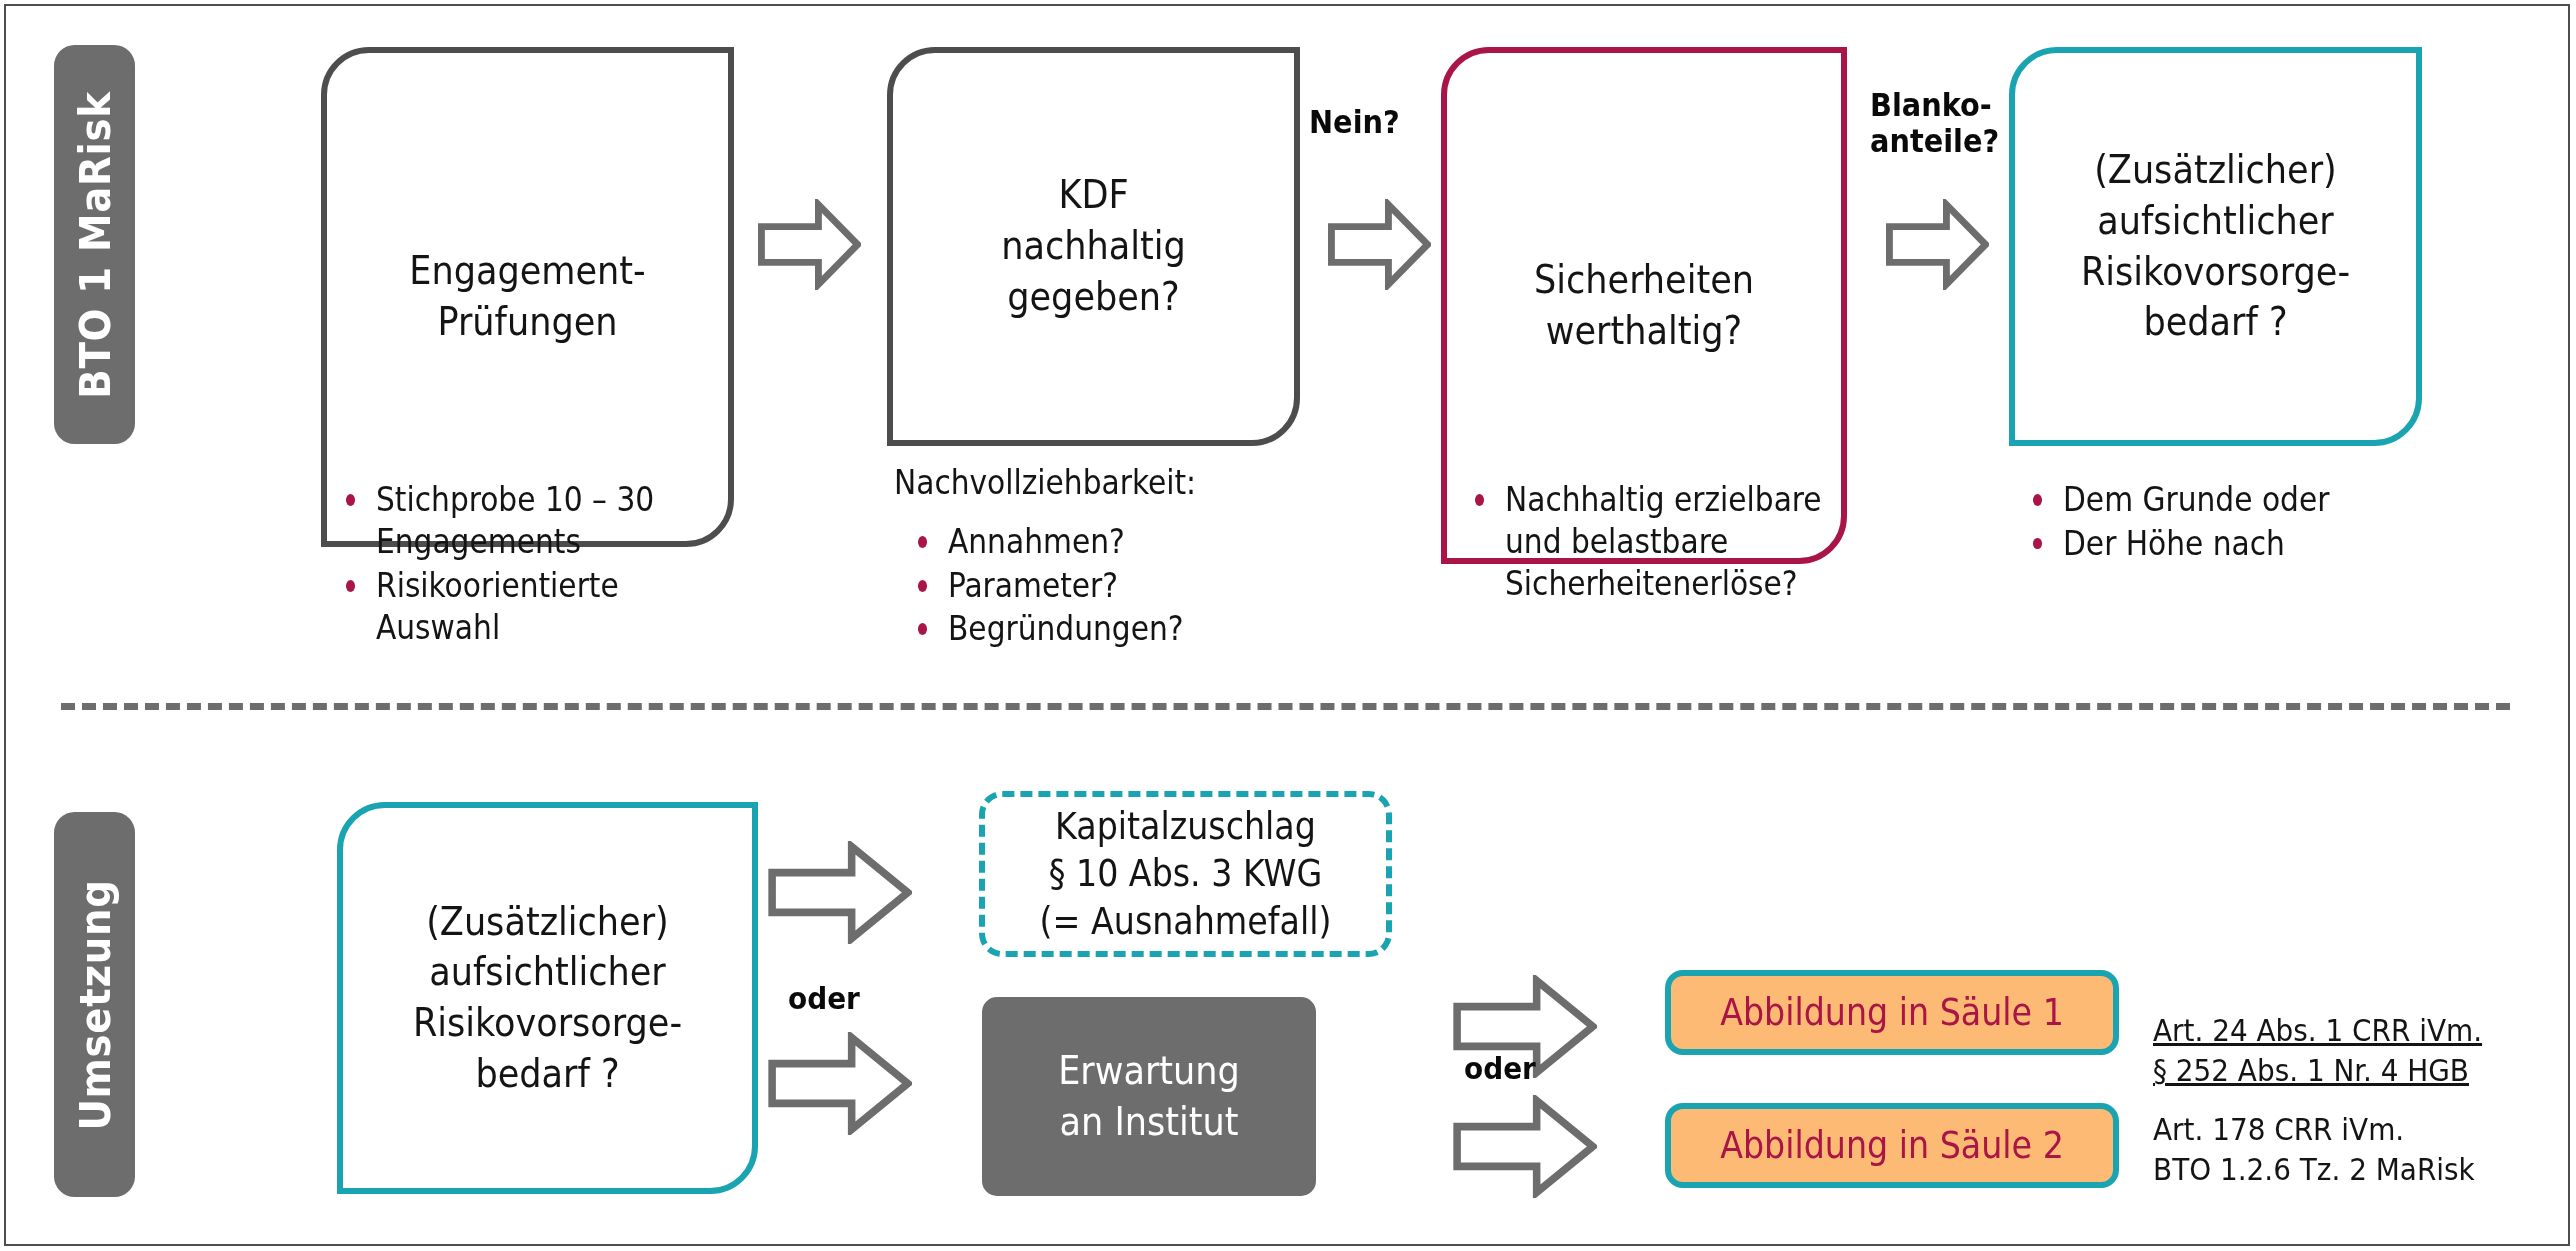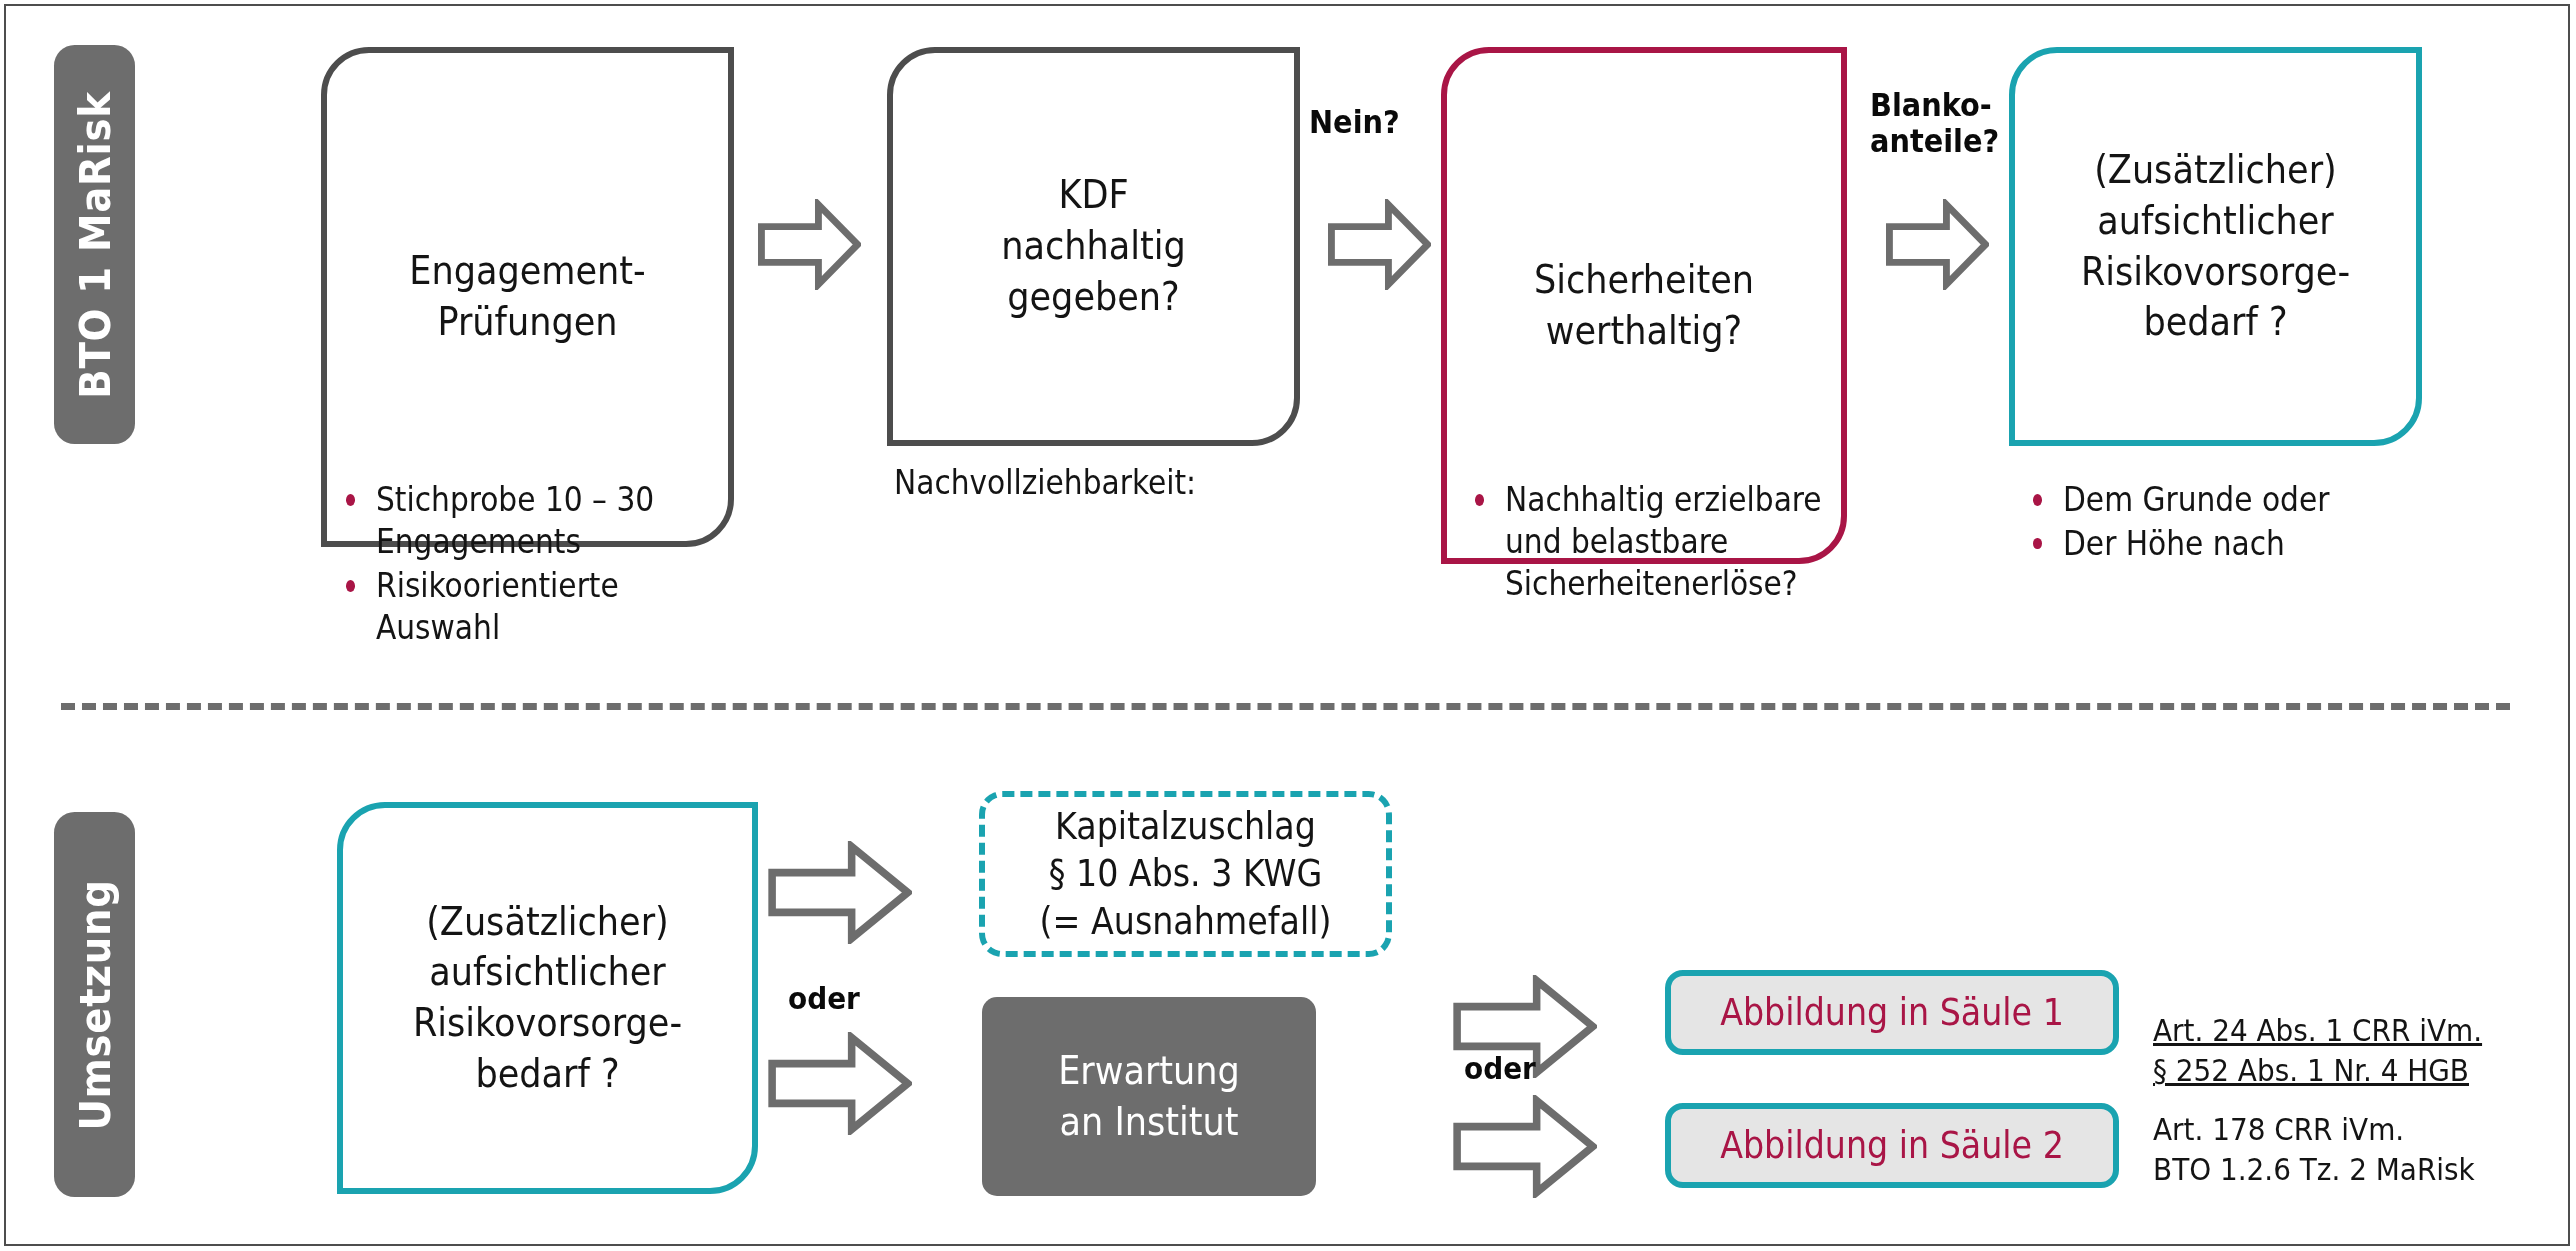--- a/index.html
+++ b/index.html
@@ -104,21 +104,21 @@
   #box-kapital .txt{font-size:37px;line-height:1.28;color:#141414;}
 
   #box-erwartung{
     position:absolute;left:982px;top:997px;width:334px;height:199px;
     background:#6d6d6d;border-radius:15px;
     display:flex;align-items:center;justify-content:center;text-align:center;
   }
   #box-erwartung .txt{font-size:39px;line-height:1.30;color:#ffffff;}
 
   .saeule{
-    position:absolute;width:454px;height:85px;background:#e5e5e5;box-sizing:border-box;
+    position:absolute;width:454px;height:85px;background:#fdba74;box-sizing:border-box;
     border:6.9px solid #1aa3b0;border-radius:18px;
     display:flex;align-items:center;justify-content:center;
   }
   .saeule .txt{font-size:37px;color:#a91546;line-height:1;}
   #box-saeule1{left:1665px;top:970px;}
   #box-saeule2{left:1665px;top:1103px;}
 
   .legal{position:absolute;font-size:31px;line-height:1.30;color:#141414;}
   #legal-1{left:2153px;top:1010px;text-decoration:underline;}
   #legal-2{left:2153px;top:1109px;}
@@ -192,20 +192,25 @@
 
   <div class="blist" id="bul-engagement">
     <ul>
       <li>Stichprobe 10 – 30 Engagements</li>
       <li>Risikoorientierte Auswahl</li>
     </ul>
   </div>
 
   <div class="blist" id="bul-kdf">
     <p class="lead">Nachvollziehbarkeit:</p>
+    <ul>
+      <li>Annahmen?</li>
+      <li>Parameter?</li>
+      <li>Begründungen?</li>
+    </ul>
   </div>
 
   <div class="blist" id="bul-sicherheiten">
     <ul>
       <li>Nachhaltig erzielbare und belastbare Sicherheitenerlöse?</li>
     </ul>
   </div>
 
   <div class="blist" id="bul-zusatz">
     <ul>

